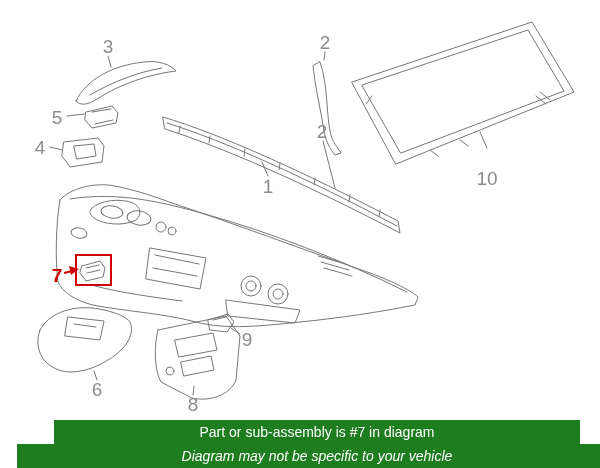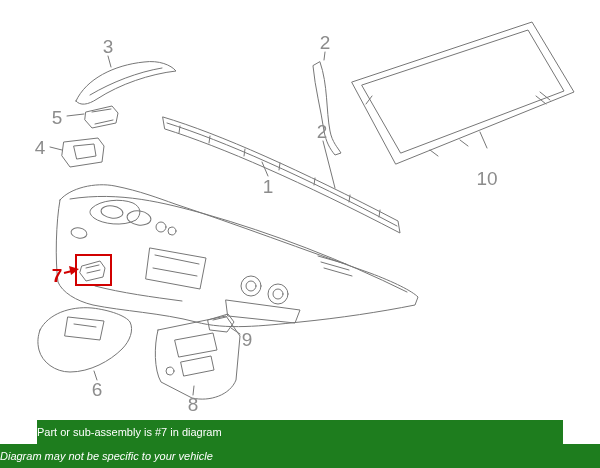--- a/index.html
+++ b/index.html
@@ -20,23 +20,24 @@
   .red polygon { fill:var(--highlight-red,#d10000); stroke:none; }
 
   .part-label {
     position:absolute; transform:translate(-50%,-50%);
     font-size:19px; line-height:1; color:var(--label-gray,#8c8c8c);
     user-select:none; white-space:nowrap;
   }
   .part-label.highlight { color:var(--highlight-red,#d10000); font-weight:bold; }
 
   .banner {
-    position:absolute; display:flex; align-items:center; 
+    position:absolute; display:flex; align-items:center; justify-content:center;
     background:var(--banner-bg,#1e7d1e); color:var(--banner-text,#ffffff);
-    font-size:11px;
+    font-size:14px;
+    margin-left:17px;
   }
   .banner-1 { left:37px;  top:420px; width:526px; height:24px; }
   .banner-2 { left:0px;   top:444px; width:600px; height:24px;font-style:italic; }
 </style>
 </head>
 <body>
 
 <div class="screen">
 
   <div class="diagram">

